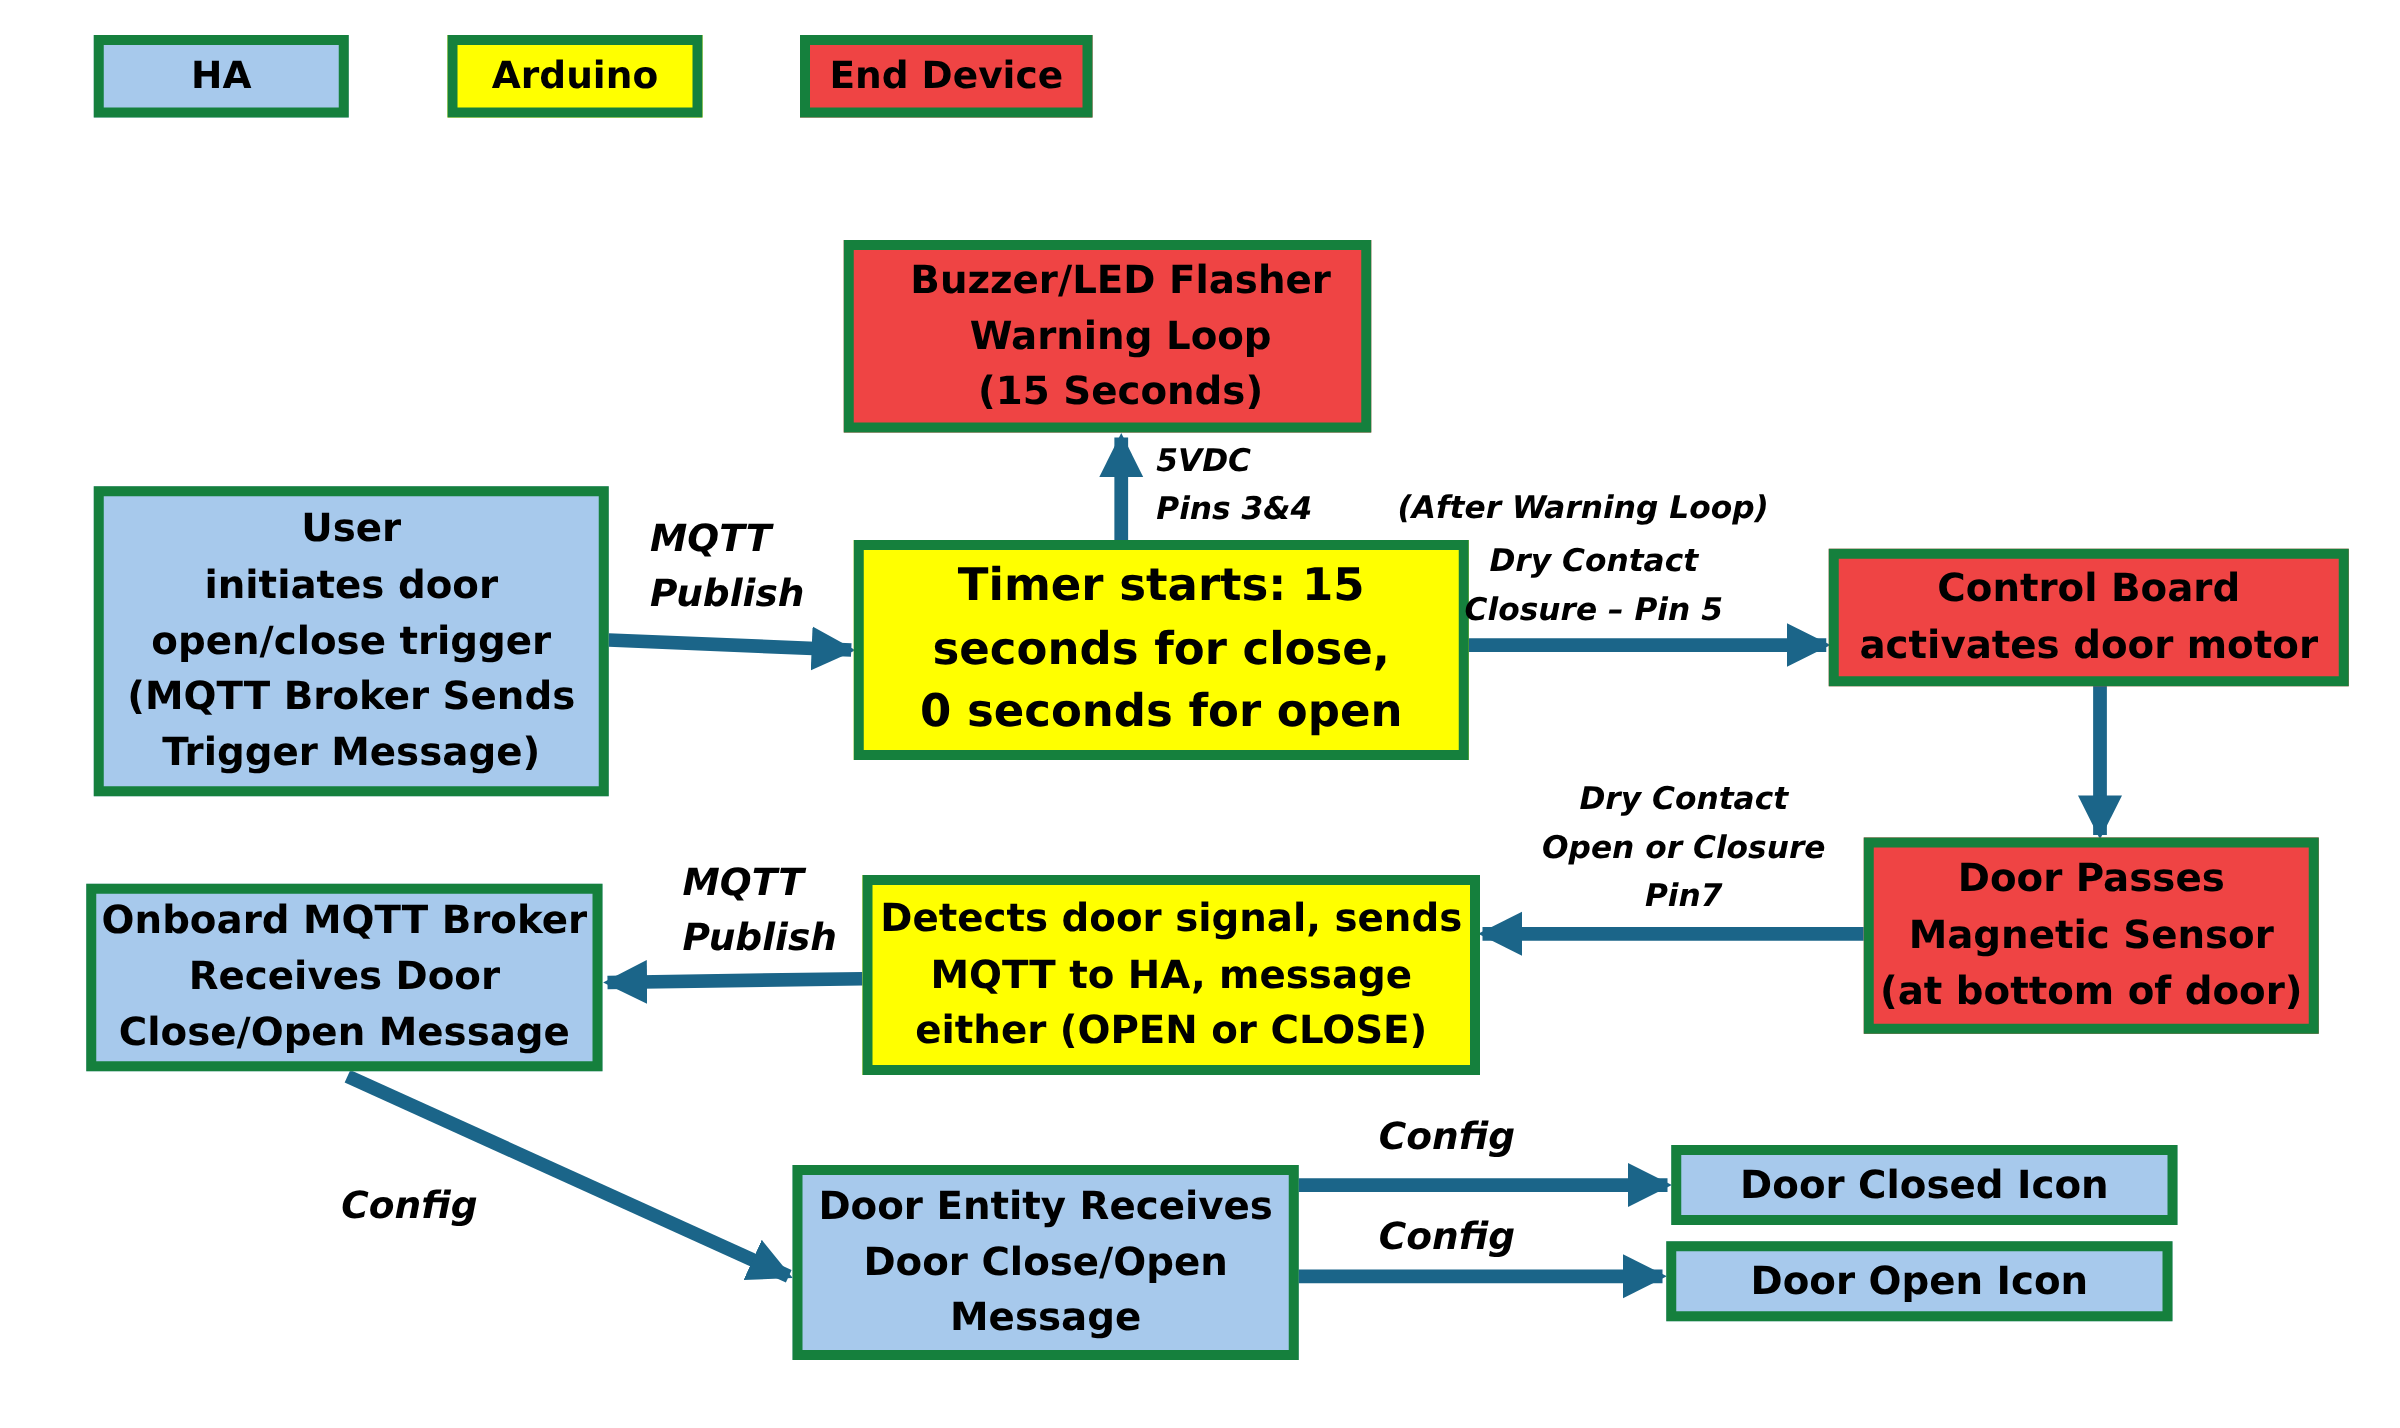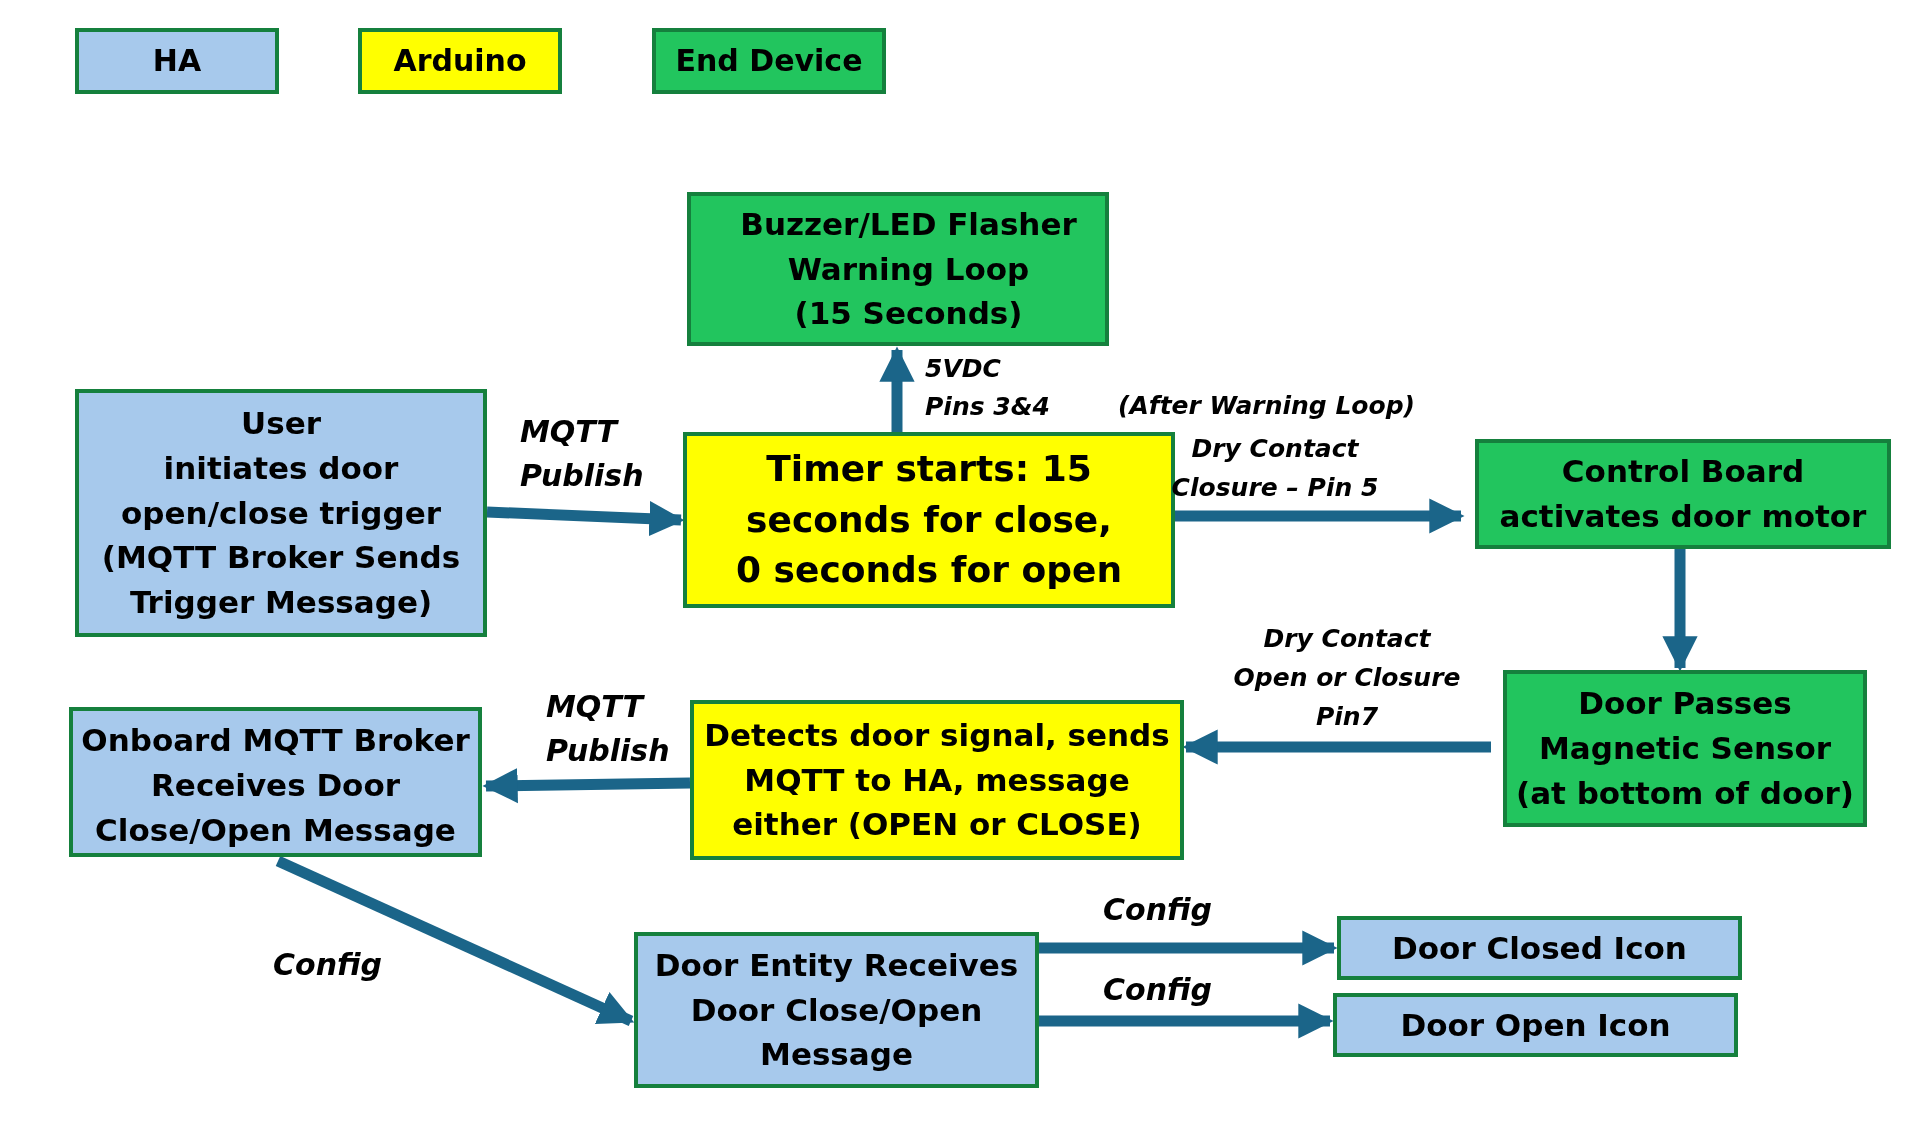--- a/index.html
+++ b/index.html
@@ -1,24 +1,24 @@
 <!DOCTYPE html>
 <html><head>
   <meta charset="utf-8">
   <style>
     html, body { margin: 0; padding: 0; background: #ffffff; }
     body { width: 1920px; height: 1142px; position: relative; overflow: hidden;
            font-family: "DejaVu Sans", "Liberation Sans", sans-serif; color: #000; }
-    .box { position: absolute; box-sizing: border-box; border: 4px solid #15803d;
+    .box { position: absolute; box-sizing: border-box; border: 8px solid #15803d;
            display: flex; align-items: center; justify-content: center; text-align: center;
            font-weight: bold; line-height: 1.45; }
     .box span { display: block; white-space: pre-line; }
     .ha { background: #a7c9ec; }
     .ard { background: #ffff00; }
-    .end { background: #22c55e; margin-left: 12px; }
+    .end { background: #ef4444; }
     .lbl { position: absolute; font-weight: bold; white-space: pre-line; line-height: 1.45; font-style: italic; }
     svg#arrows { position: absolute; left: 0; top: 0; }
   </style>
 </head>
 <body>
 
 <div class="box ha" style="left:75px;top:28px;width:204px;height:66px;font-size:30px;">
   <span>HA</span>
 </div>
 <div class="box ard" style="left:358px;top:28px;width:204px;height:66px;font-size:30px;">

